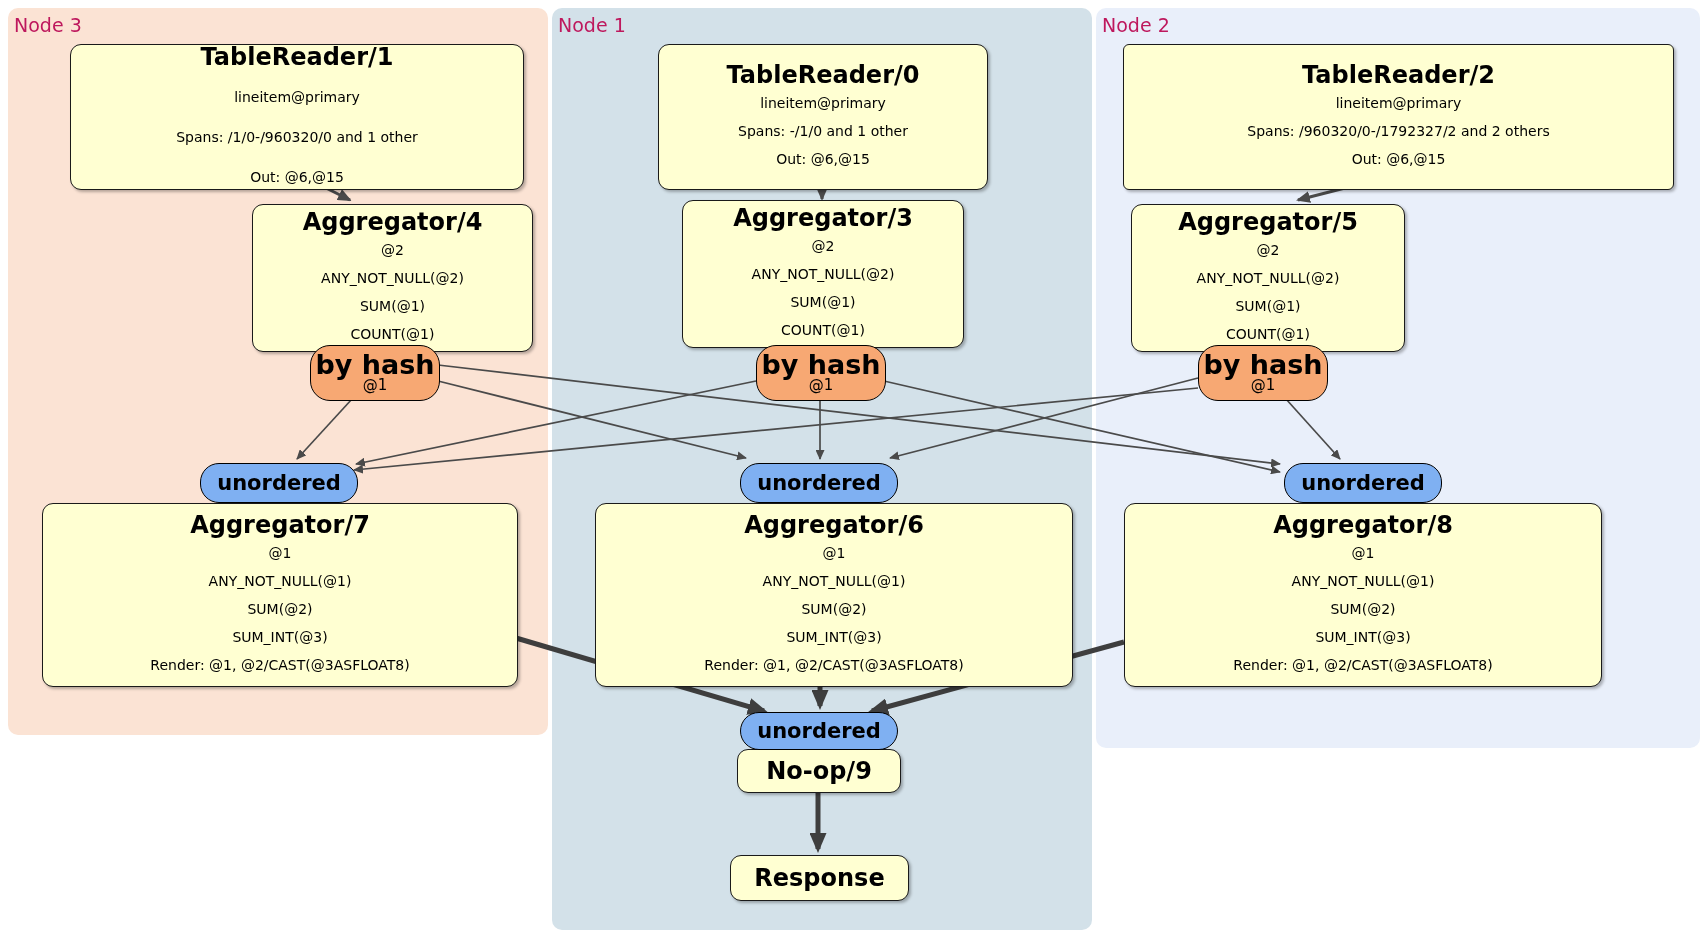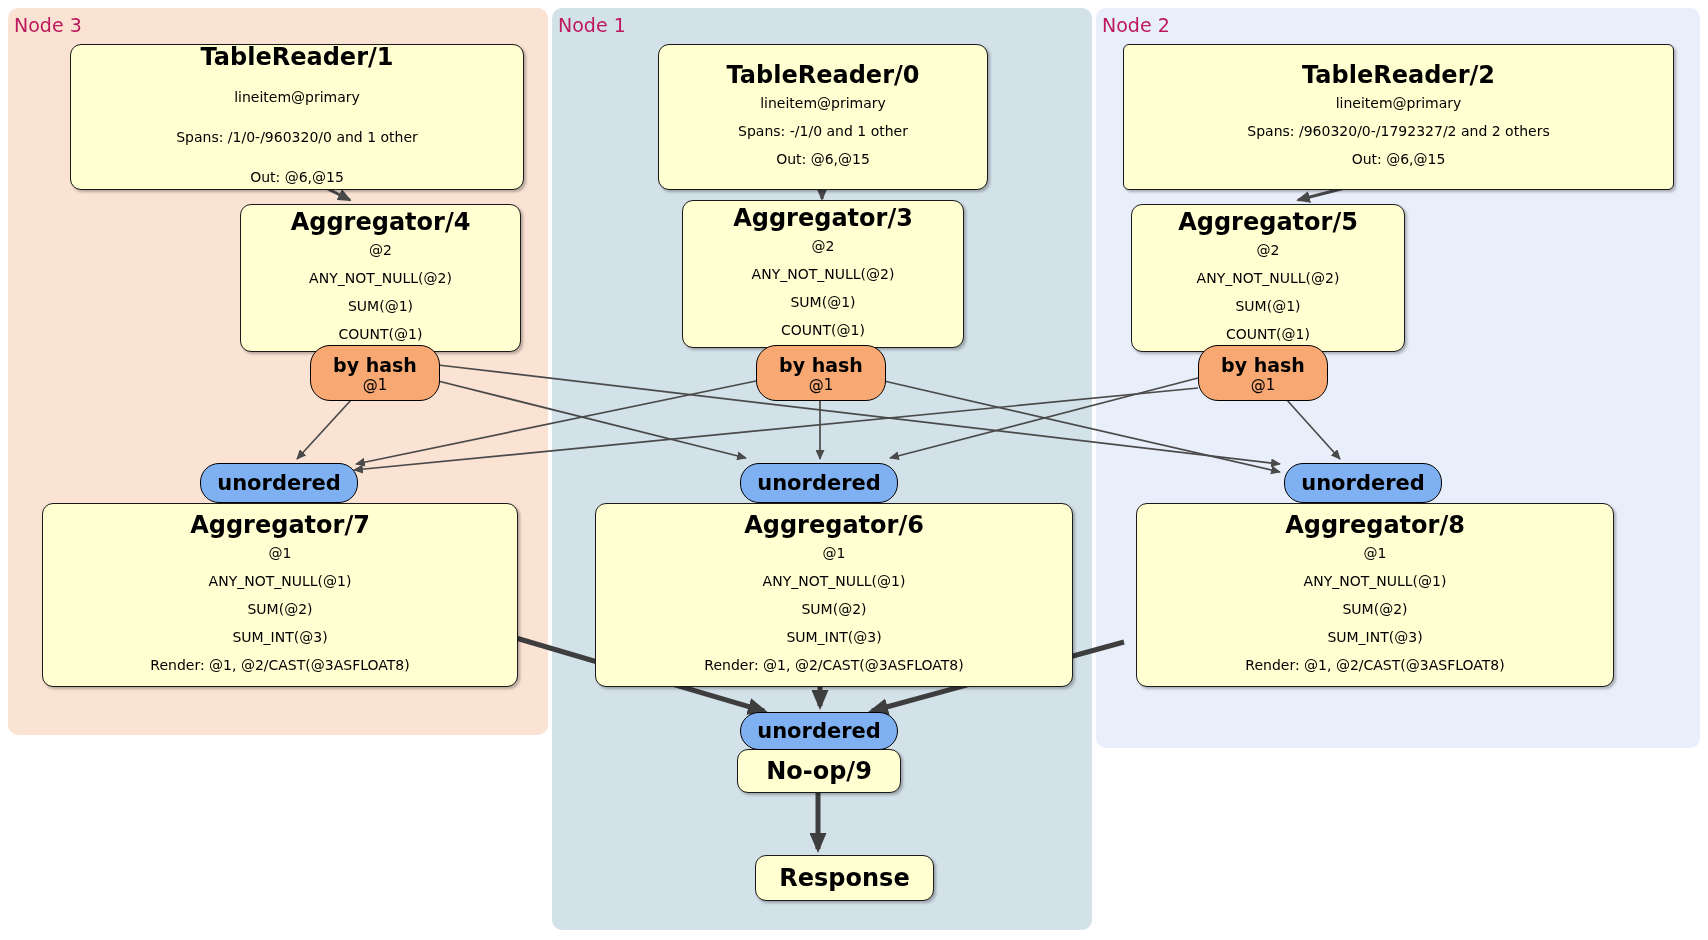--- a/index.html
+++ b/index.html
@@ -25,37 +25,37 @@
   .pbox{
     position:absolute;z-index:4;background:var(--box-fill);
     border:1.6px solid var(--box-border);border-radius:11px;
     box-shadow:2px 2px 3px rgba(0,0,0,0.28);
     display:flex;flex-direction:column;justify-content:center;
     text-align:center;line-height:28px;
   }
   .ptitle{font-weight:bold;font-size:24px;}
   .pline{font-size:14px;}
   #box-tr1{left:70px;top:44px;width:452px;height:144px;gap:12px;}
-  #box-agg4{left:240px;top:204px;width:279px;height:146px;}
+  #box-agg4{left:252px;top:204px;width:279px;height:146px;}
   #box-agg7{left:42px;top:503px;width:474px;height:182px;}
   #box-tr0{left:658px;top:44px;width:328px;height:144px;}
   #box-agg3{left:682px;top:200px;width:280px;height:146px;}
   #box-agg6{left:582px;top:503px;width:476px;height:182px;margin-left:13px;}
   #box-tr2{left:1123px;top:44px;width:549px;height:144px;border-radius:6px;}
   #box-agg5{left:1131px;top:204px;width:272px;height:146px;}
-  #box-agg8{left:1124px;top:503px;width:476px;height:182px;margin-left:12px;}
+  #box-agg8{left:1124px;top:503px;width:476px;height:182px;}
   #box-noop9{left:737px;top:749px;width:162px;height:42px;z-index:5;}
-  #box-response{left:730px;top:855px;width:177px;height:44px;z-index:5;margin-left:25px;}
+  #box-response{left:730px;top:855px;width:177px;height:44px;z-index:5;}
   .router{
     position:absolute;z-index:6;background:var(--router-fill);
     border:1.8px solid #000;border-radius:20px;
     display:flex;flex-direction:column;justify-content:center;align-items:center;
     width:128px;height:54px;top:345px;
   }
-  .router-label{font-weight:bold;font-size:19px;line-height:24px;}
+  .router-label{font-weight:bold;font-size:27px;line-height:24px;}
   .router-detail{font-size:15px;line-height:16px;}
   #router-byhash3{left:310px;}
   #router-byhash1{left:756px;}
   #router-byhash2{left:1198px;}
   .sync{
     position:absolute;z-index:6;background:var(--sync-fill);
     border:1.8px solid #000;border-radius:19px;
     display:flex;justify-content:center;align-items:center;
     width:156px;height:38px;font-weight:bold;font-size:21px;
   }

